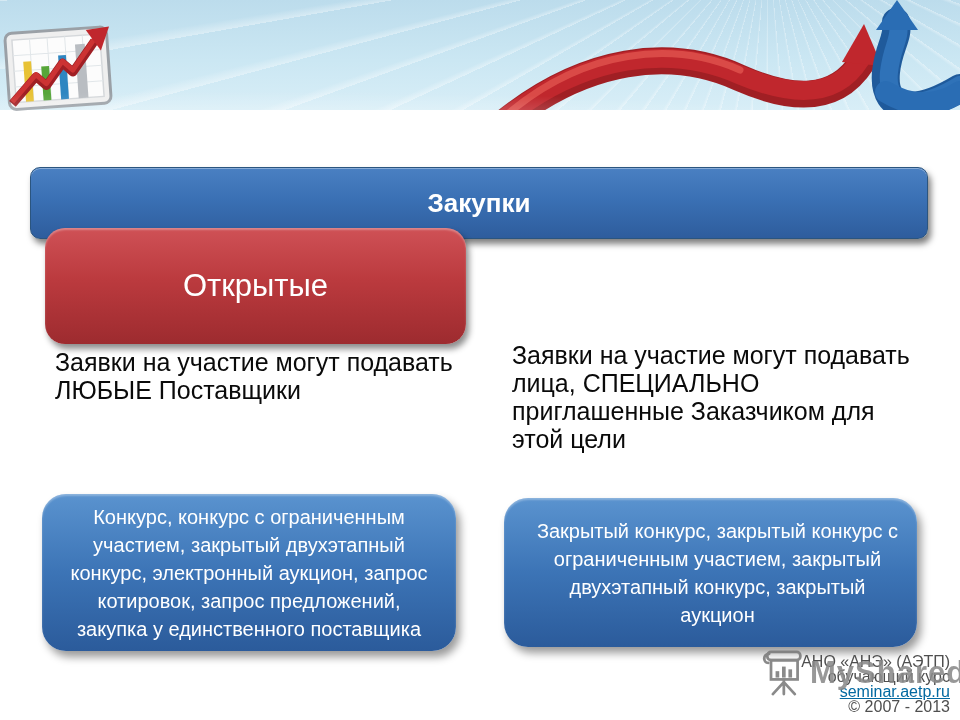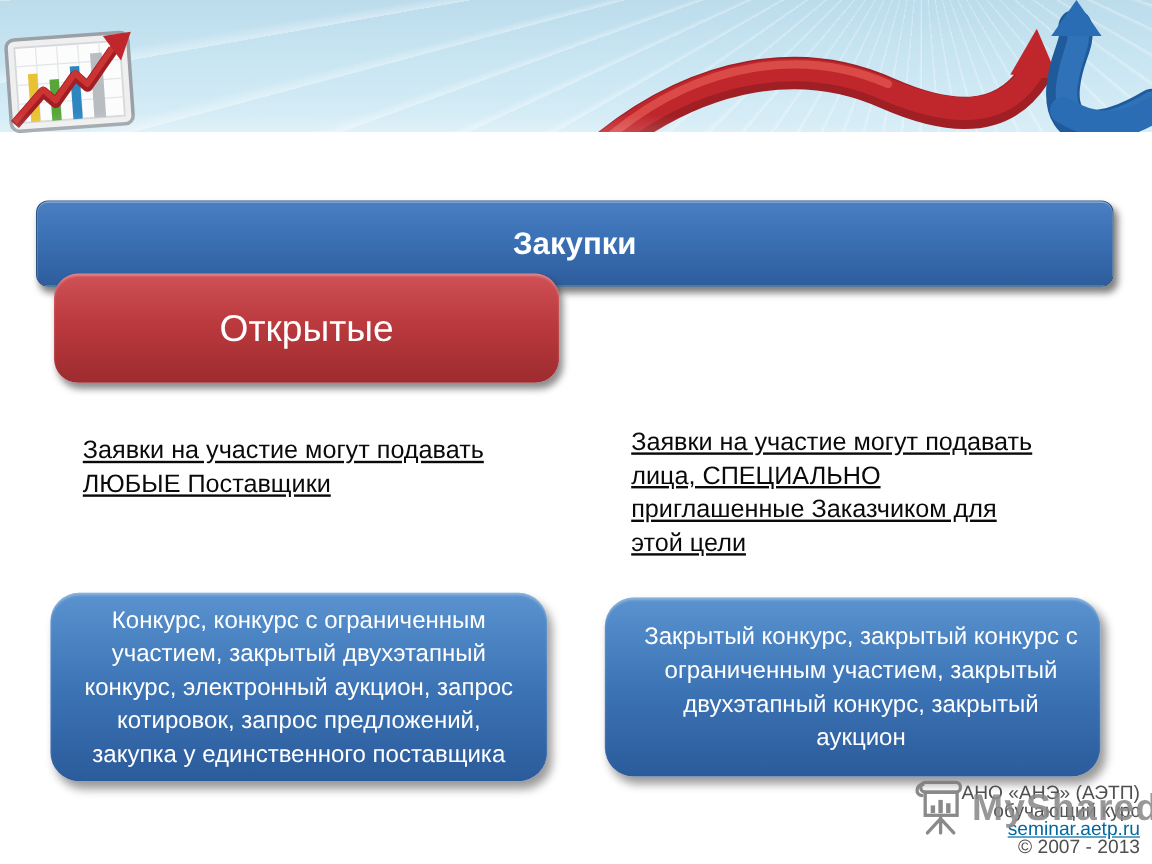--- a/index.html
+++ b/index.html
@@ -32,31 +32,31 @@
   .node{position:absolute;display:flex;align-items:center;justify-content:center;
         color:#fff;text-align:center;box-sizing:border-box;}
   .root-node{
     left:30px;top:134px;width:898px;height:72px;border-radius:10px;
     background:linear-gradient(180deg,#4a80c2 0%,#3a70b4 45%,#2e5d9d 100%);
     box-shadow:3px 5px 6px rgba(0,0,0,.5), inset 0 1px 0 rgba(255,255,255,.35);
     border:1px solid #2b557f;
     font-size:26px;font-weight:bold;margin-top:33px;
   }
   .red-node{
-    top:228px;height:91px;border-radius:20px;
+    top:228px;height:116px;border-radius:20px;
     background:linear-gradient(180deg,#cf5156 0%,#bb3a3e 45%,#9d2b2f 100%);
     box-shadow:3px 5px 6px rgba(0,0,0,.45), inset 0 2px 2px rgba(255,255,255,.3);
     font-size:31px;font-weight:400;
   }
   .red-left{left:45px;width:421px;}
   .red-right{left:504px;width:416px;}
 
   .para{
-    position:absolute;margin:14px;color:#0a0a0a;
-    font-size:21px;line-height:28px;white-space:pre-line;text-decoration:underline;
+    position:absolute;margin:0;color:#0a0a0a;
+    font-size:25px;line-height:28px;white-space:pre-line;
   }
   .para-left{left:55px;top:348px;width:410px;}
   .para-right{left:512px;top:341px;width:410px;}
 
   .blue-box{
     border-radius:24px;
     background:linear-gradient(180deg,#5a93cf 0%,#3c74b6 50%,#2b5b9b 100%);
     box-shadow:4px 6px 8px rgba(0,0,0,.4), inset 0 2px 2px rgba(255,255,255,.3);
     font-size:20px;line-height:28px;white-space:pre-line;padding:8px 14px;
   }

